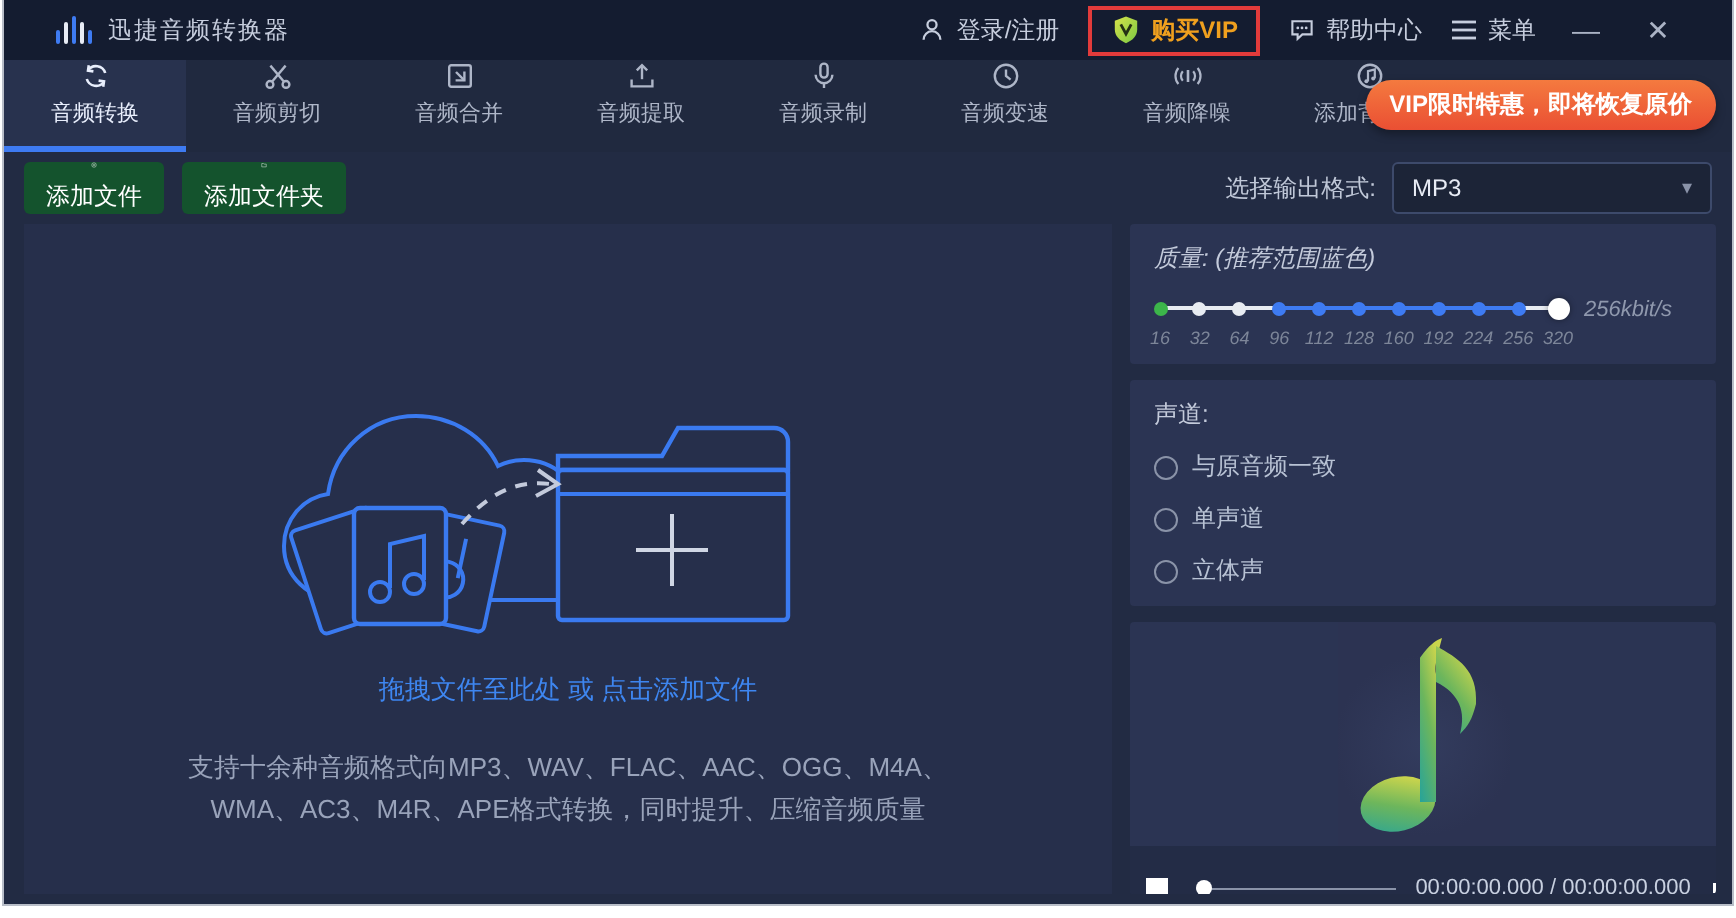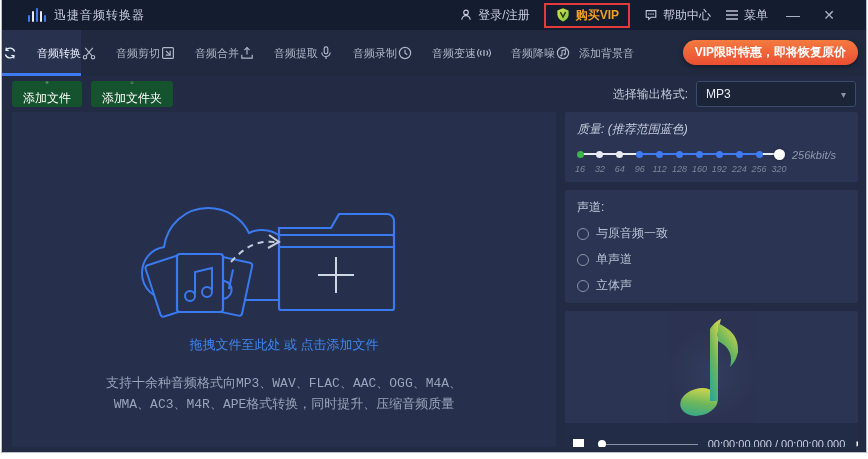--- a/index.html
+++ b/index.html
@@ -18,41 +18,41 @@
   .app-title { color:#c6cddd; font-size:12px; letter-spacing:1px; }
   .tb-right { margin-left:auto; display:flex; align-items:center; gap:14px; }
   .tb-item { display:flex; align-items:center; gap:5px; color:#c6cddd; font-size:12px; cursor:pointer; }
   .tb-item svg { display:block; }
   .vip-box { border:2px solid #e23b3b; padding:2px 9px; display:flex; align-items:center; gap:5px; }
   .vip-text { color:#f0a01e; font-size:12px; font-weight:bold; }
   .win-btn { color:#aab2c4; font-size:14px; width:22px; text-align:center; cursor:pointer; }
 
   
   .toolbar { height:46px; background:#20293f; display:flex; align-items:stretch; flex:0 0 auto; position:relative; }
-  .tab { width:79px; display:flex; flex-direction:row; align-items:center; justify-content:space-between; gap:3px; color:#aeb6c8; cursor:pointer; }
+  .tab { width:91px; display:flex; flex-direction:column; align-items:center; justify-content:flex-start; gap:3px; color:#aeb6c8; cursor:pointer; }
   .tab svg { display:block; }
   .tab .tab-label { font-size:11px; }
   .tab.active { background:#28324e; color:#e8eefc; box-shadow:inset 0 -3px 0 #3e7bf2; }
   .vip-promo { position:absolute; right:8px; top:10px; height:25px; padding:0 12px; border-radius:13px; background:linear-gradient(180deg,#f47a3f,#ea4f33); color:#fff; font-size:12px; font-weight:bold; display:flex; align-items:center; box-shadow:0 2px 5px rgba(0,0,0,.35); cursor:pointer; }
 
   
   .actions { height:36px; display:flex; align-items:center; padding:0 10px; gap:9px; flex:0 0 auto; }
   .btn-blue { height:26px; padding:0 11px; background:#14532d; border-radius:3px; color:#fff; font-size:12px; display:inline-flex; align-items:center; gap:6px; cursor:pointer;flex-direction:column; }
   .btn-blue svg { display:block; }
   .format-zone { margin-left:auto; display:flex; align-items:center; gap:8px; }
   .format-label { color:#c0c8d8; font-size:12px; }
   .select { width:160px; height:26px; background:#1c2437; border:1px solid #3d4a6b; border-radius:3px; display:flex; align-items:center; padding:0 9px; color:#e8ecf5; font-size:12px; cursor:pointer; }
   .select .chev { margin-left:auto; color:#8a93a8; font-size:10px; }
 
   
   .content { flex:1; display:flex; padding:0 8px 5px 10px; gap:9px; min-height:0; }
   .drop-area { flex:1; background:#262f4b; display:flex; flex-direction:column; align-items:center; justify-content:center; }
   .illus { margin-top:6px; }
   .drop-hint { color:#3e86f0; font-size:13px; margin:14px 0 20px; cursor:pointer; }
-  .drop-desc { color:#99a3ba; font-size:13px; line-height:1.55; text-align:center;font-family:Liberation Mono, monospace; }
+  .drop-desc { color:#99a3ba; font-size:13px; line-height:1.55; text-align:center; }
 
   .right-panel { width:293px; display:flex; flex-direction:column; gap:8px; min-height:0; }
   .card { background:#2b3453; border-radius:2px; }
   .quality-card { padding:9px 12px 7px; flex:0 0 auto;font-style:italic; }
   .card-label { color:#c4cbdb; font-size:12px; }
   .slider-row { display:flex; align-items:flex-start; gap:10px; margin-top:11px; }
   .slider { position:relative; width:205px; height:26px; }
   .slider .track { position:absolute; left:3px; right:3px; top:4px; height:2px; background:linear-gradient(90deg,#e8ecf2 0%,#e8ecf2 30%,#3e7bf2 30%,#3e7bf2 90%,#e8ecf2 90%,#e8ecf2 100%); }
   .stop { position:absolute; top:0; width:0; }
   .stop .dot { position:absolute; left:-3.5px; top:2px; width:7px; height:7px; border-radius:50%; background:#e8ecf2; cursor:pointer; }

